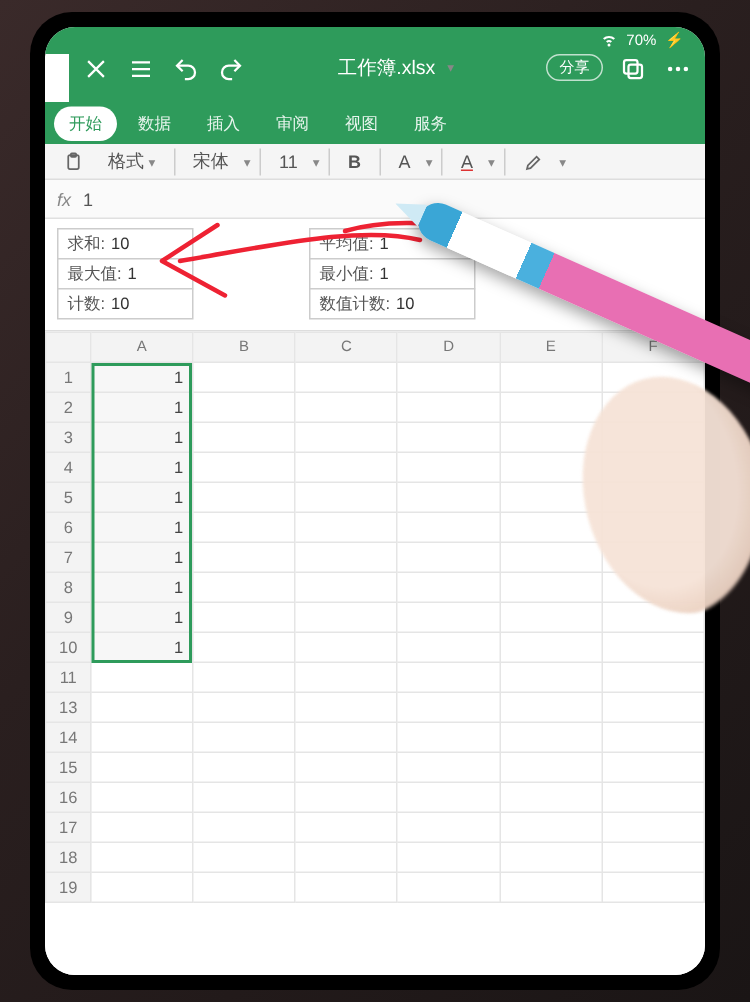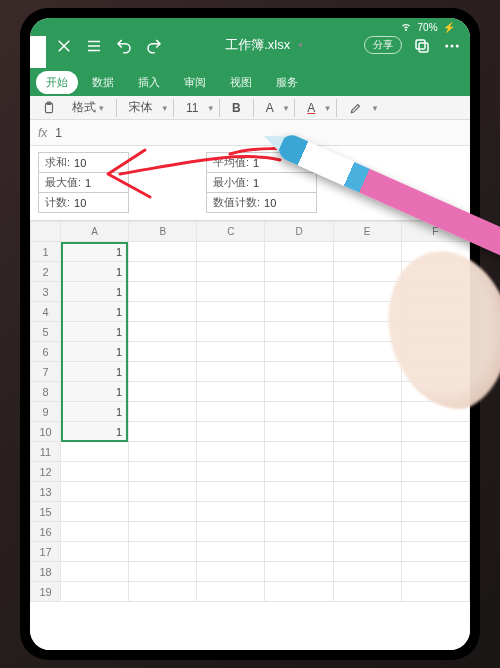--- a/index.html
+++ b/index.html
@@ -368,30 +368,30 @@
             <tr>
               <td class="rowhead">11</td>
               <td class=""></td>
               <td class=""></td>
               <td class=""></td>
               <td class=""></td>
               <td class=""></td>
               <td class=""></td>
             </tr>
             <tr>
-              <td class="rowhead">12</td>
-              <td class=""></td>
-              <td class=""></td>
-              <td class=""></td>
-              <td class=""></td>
-              <td class=""></td>
-              <td class=""></td>
-            </tr>
-            <tr>
               <td class="rowhead">13</td>
+              <td class=""></td>
+              <td class=""></td>
+              <td class=""></td>
+              <td class=""></td>
+              <td class=""></td>
+              <td class=""></td>
+            </tr>
+            <tr>
+              <td class="rowhead">14</td>
               <td class=""></td>
               <td class=""></td>
               <td class=""></td>
               <td class=""></td>
               <td class=""></td>
               <td class=""></td>
             </tr>
             <tr>
               <td class="rowhead">15</td>
               <td class=""></td>

